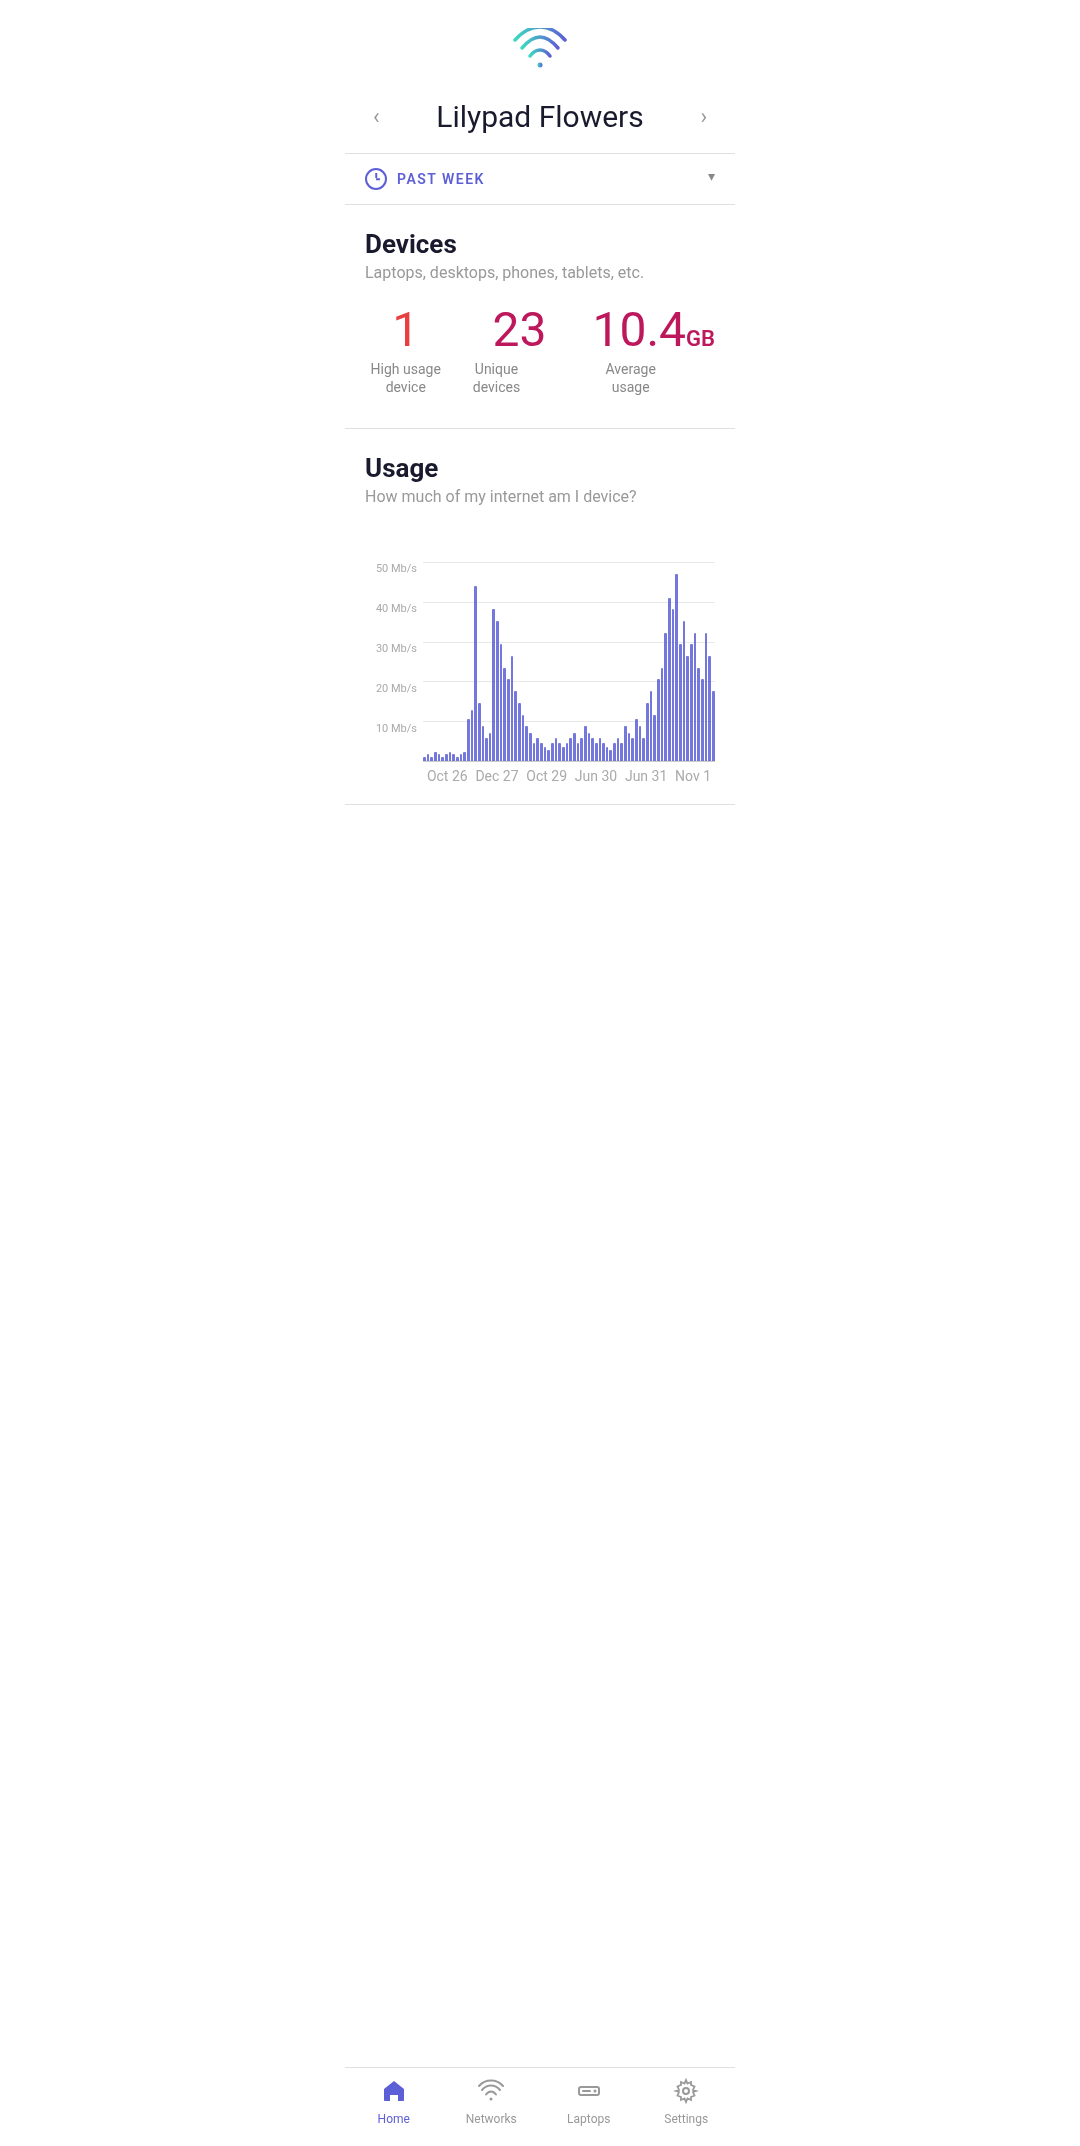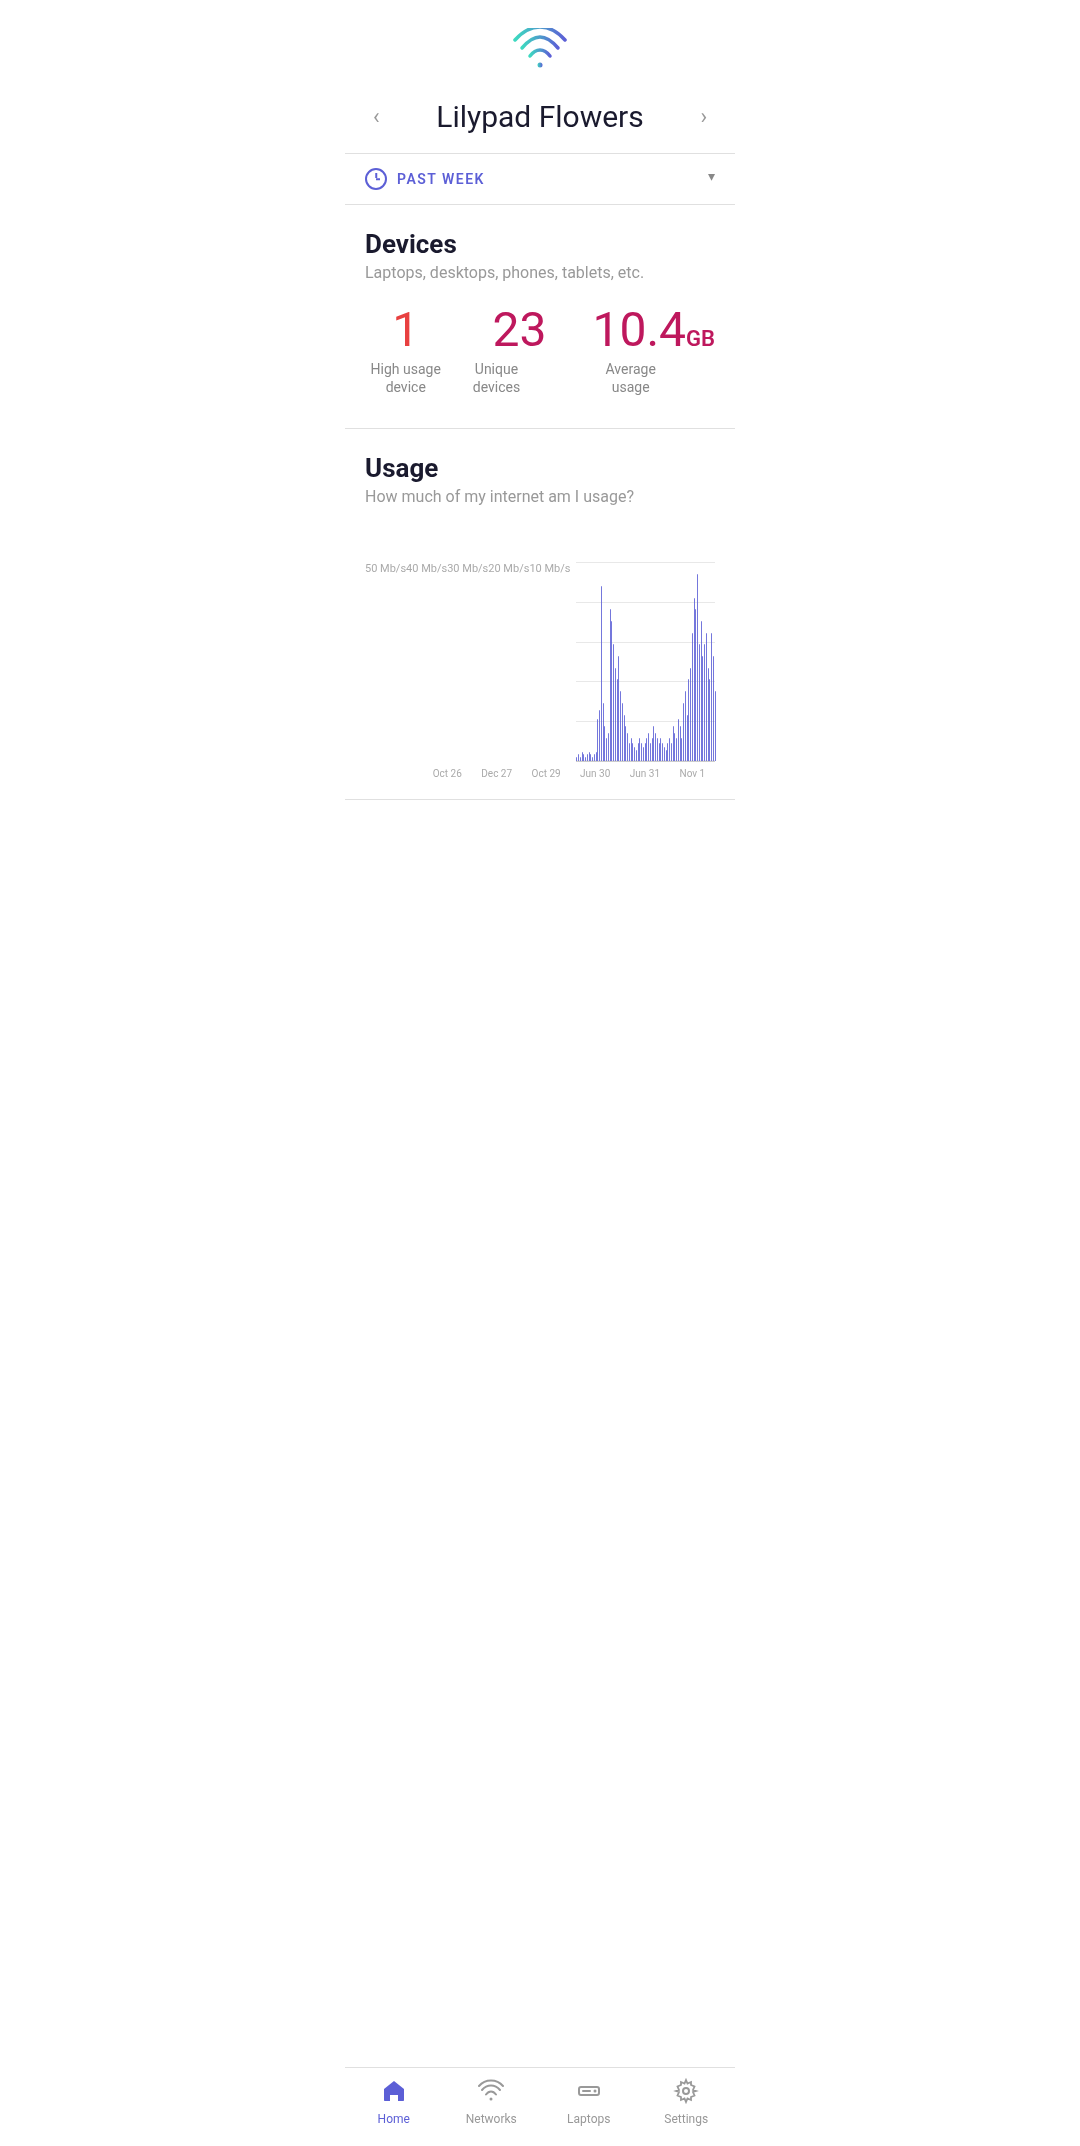--- a/index.html
+++ b/index.html
@@ -176,22 +176,22 @@
 
     .chart-area {
       display: flex;
       align-items: flex-end;
       height: 200px;
       position: relative;
     }
 
     .chart-y-axis {
       display: flex;
-      flex-direction: row;
-      justify-content: flex-start;
+      flex-direction: column;
+      justify-content: space-between;
       height: 200px;
       padding-bottom: 0;
       margin-right: 6px;
       min-width: 52px;
     }
 
     .y-label {
       font-size: 11px;
       color: #aaa;
       text-align: right;
@@ -244,21 +244,21 @@
     }
 
     .chart-x-axis {
       display: flex;
       justify-content: space-around;
       padding: 6px 0 0;
       margin-left: 58px;
     }
 
     .x-label {
-      font-size: 10px;
+      font-size: 14px;
       color: #aaa;
       text-align: center;
     }
 
     .bottom-nav {
       position: fixed;
       bottom: 0;
       width: 390px;
       background: #ffffff;
       border-top: 1px solid #e0e0e0;
@@ -359,21 +359,21 @@
         </div>
         <div class="stat-label">Average<br>usage</div>
       </div>
     </div>
   </div>
 
   <div class="divider"></div>
 
   <div class="section">
     <div class="section-title">Usage</div>
-    <div class="section-subtitle">How much of my internet am I usage?</div>
+    <div class="section-subtitle">How much of my internet am I device?</div>
   </div>
 
   <div class="chart-section">
     <div class="chart-container">
       <div class="chart-area">
         <div class="chart-y-axis">
           <span class="y-label">50 Mb/s</span>
           <span class="y-label">40 Mb/s</span>
           <span class="y-label">30 Mb/s</span>
           <span class="y-label">20 Mb/s</span>

